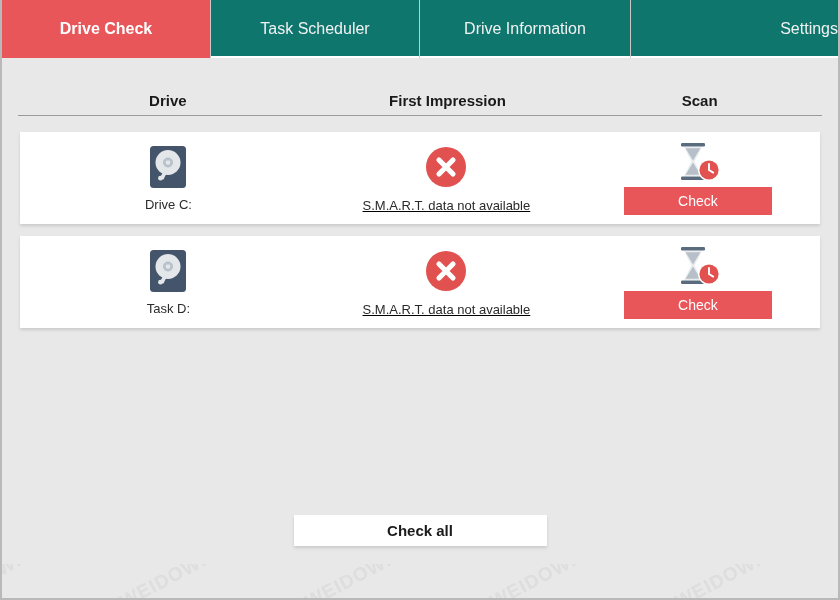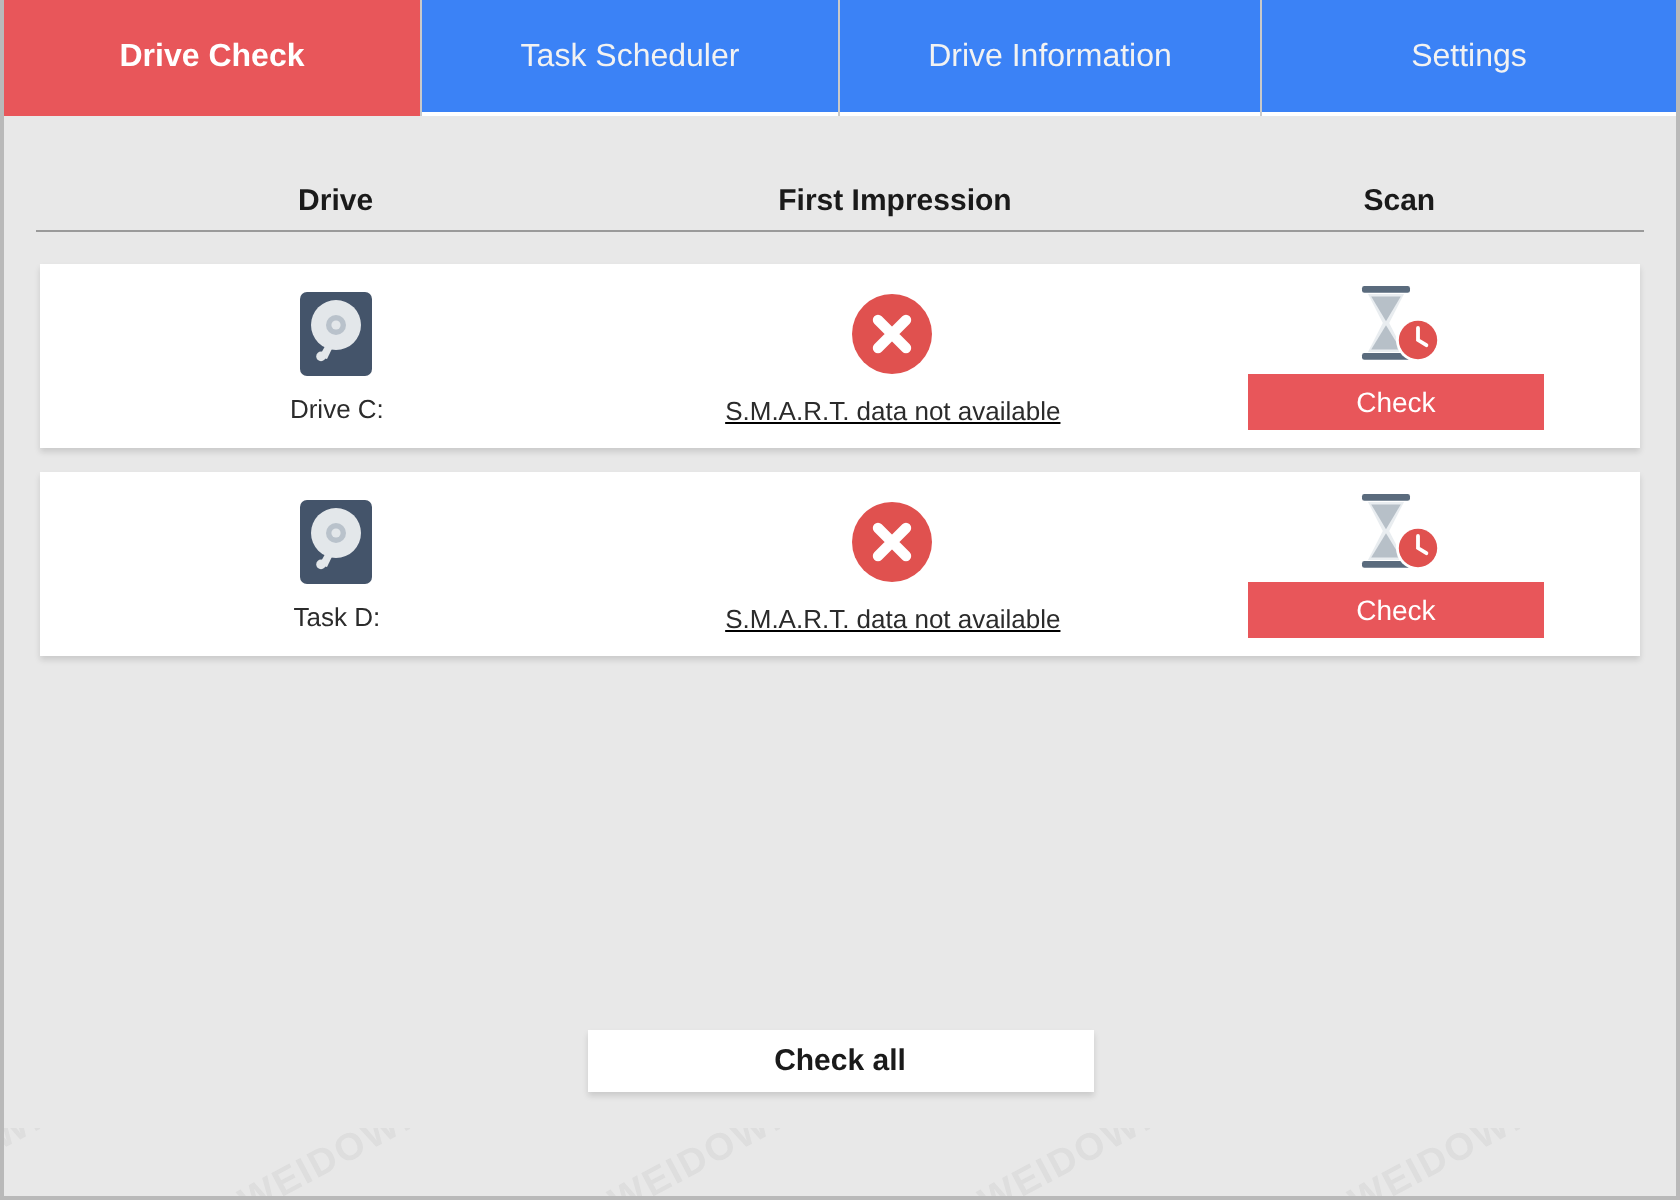--- a/index.html
+++ b/index.html
@@ -75,38 +75,38 @@
     justify-content: center;
     color: #ffffff;
     cursor: default;
   }
   .win-btn svg { display: block; }
 
   
   #tabbar {
     position: relative;
     height: 58px;
-    background: #3b82f6;
+    background: #0f766e;
     display: flex;
     z-index: 50;
     border-bottom: 2px solid #ffffff;
   }
   .tab {
     height: 58px;
     display: flex;
     align-items: center;
     justify-content: center;
     color: #f2f2f2;
     font-size: 16px;
     font-weight: 400;
     cursor: default;
     position: relative;
     border-right: 1px solid #c9c9c9;
   }
-  .tab:last-child { border-right: none; }
+  .tab:last-child { border-right: none; justify-content: flex-end; }
   .tab.active {
     background: #e8565a;
     color: #ffffff;
     font-weight: 700;
   }
   .tab-w-1 { width: 209px; }
   .tab-w-2 { width: 211px; }
   .tab-w-3 { width: 209px; }
   .tab-w-4 { width: 207px; }
 

